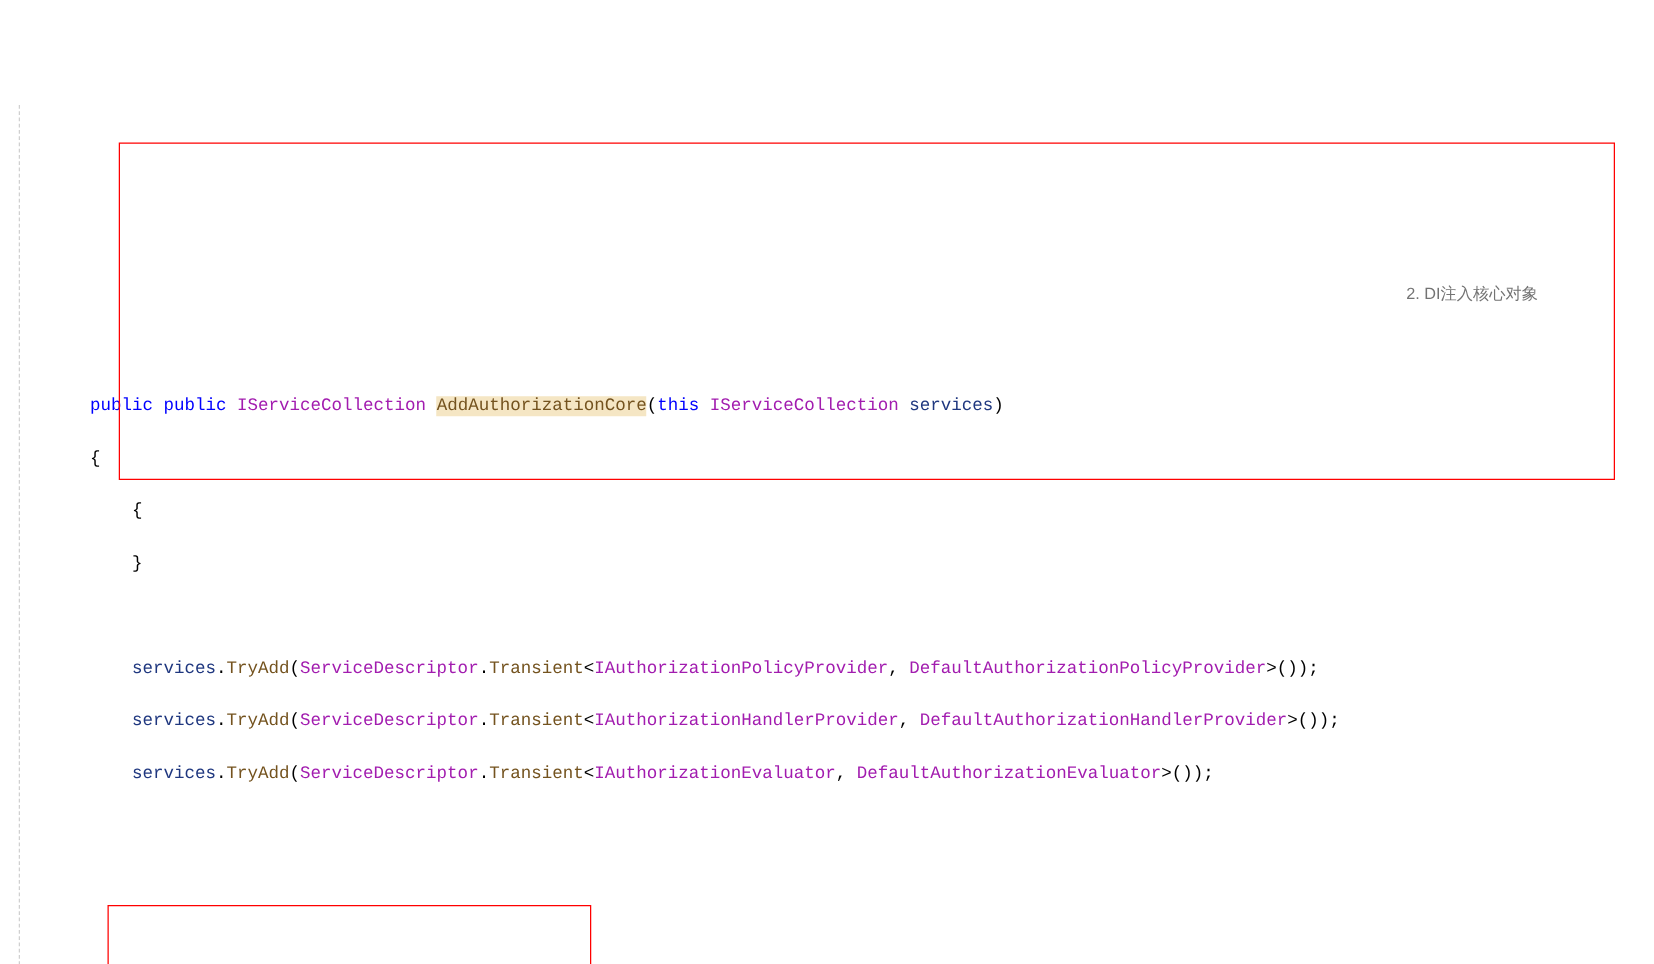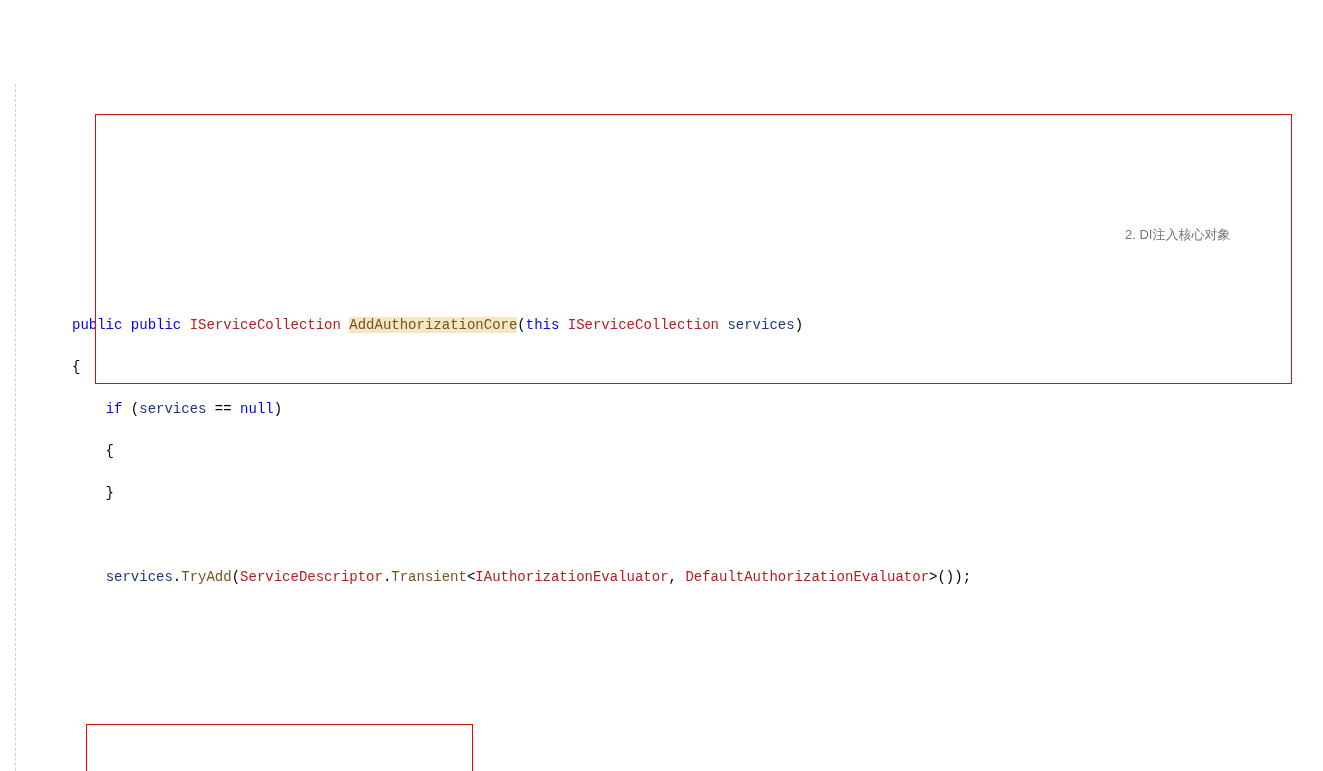--- a/index.html
+++ b/index.html
@@ -15,21 +15,21 @@
   }
   .editor {
     padding: 0 0 0 30px;
     position: relative;
   }
   .line {
     display: block;
     min-height: 21px;
   }
   .kw { color: #0000ff; text-align: center; }          
-  .type { color: #b91c1c; }        
+  .type { color: #a21caf; }        
   .method { color: #74531f; text-align: center; }      
   .var { color: #1f377f; }
   .hl { background: #f5e6c4; }
   .redbox1 {
     position: absolute;
     border: 1px solid #ff0000;
     pointer-events: none;
   }
   .red-text {
     color: #737373;
@@ -56,24 +56,25 @@
 
 <div class="redbox1" style="left:95px; top:30px; width:1195px; height:268px;"></div>
 <div class="ann1 red-text" style="left:1125px; top:140px;">2. DI注入核心对象</div>
 
 
 <div class="redbox1" style="left:86px; top:640px; width:385px; height:90px;"></div>
 
 
 <span class="line">     <span class="kw">public</span> <span class="kw">public</span> <span class="type">IServiceCollection</span> <span class="method hl">AddAuthorizationCore</span>(<span class="kw">this</span> <span class="type">IServiceCollection</span> <span class="var">services</span>)</span>
 <span class="line">     {</span>
-<span class="line">         <span class="kw">if</span> (<span class="var">services</span> == <span class="kw">null</span>)</span>
 <span class="line">         {</span>
 <span class="line">         }</span>
 <span class="line"> </span>
+<span class="line">         <span class="var">services</span>.<span class="method">TryAdd</span>(<span class="type">ServiceDescriptor</span>.<span class="method">Transient</span>&lt;<span class="type">IAuthorizationPolicyProvider</span>, <span class="type">DefaultAuthorizationPolicyProvider</span>&gt;());</span>
+<span class="line">         <span class="var">services</span>.<span class="method">TryAdd</span>(<span class="type">ServiceDescriptor</span>.<span class="method">Transient</span>&lt;<span class="type">IAuthorizationHandlerProvider</span>, <span class="type">DefaultAuthorizationHandlerProvider</span>&gt;());</span>
 <span class="line">         <span class="var">services</span>.<span class="method">TryAdd</span>(<span class="type">ServiceDescriptor</span>.<span class="method">Transient</span>&lt;<span class="type">IAuthorizationEvaluator</span>, <span class="type">DefaultAuthorizationEvaluator</span>&gt;());</span>
 
 
 
 
 
 
 
 
 

